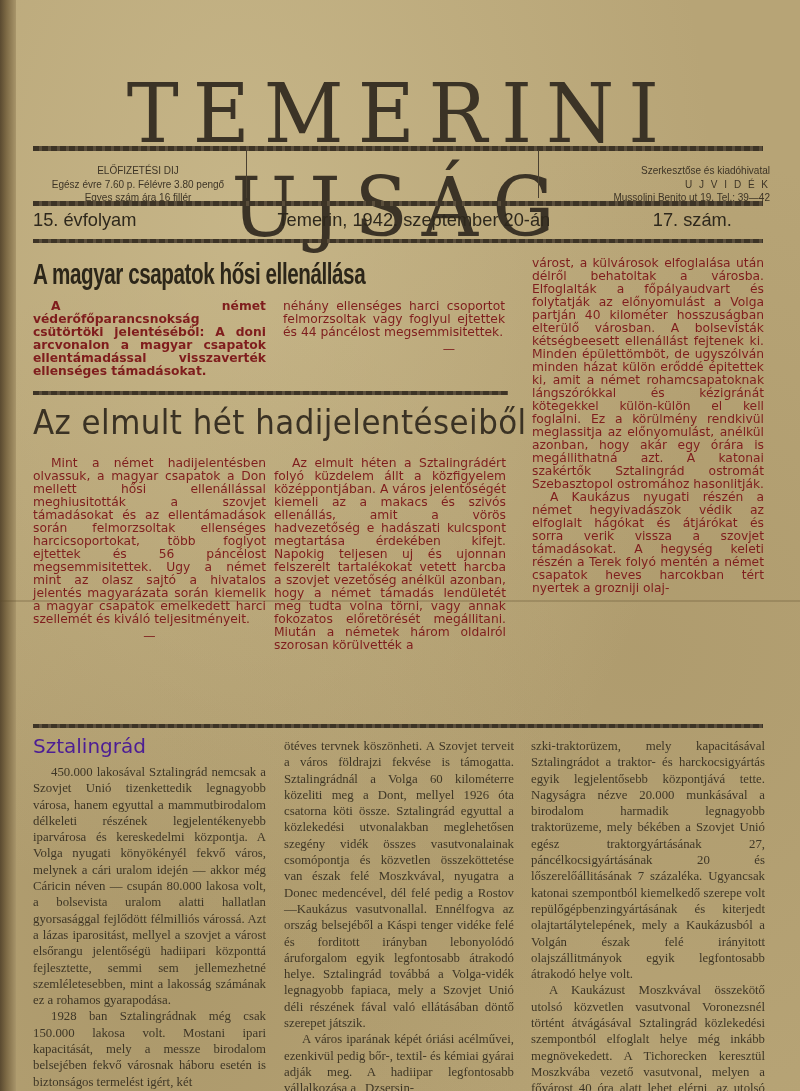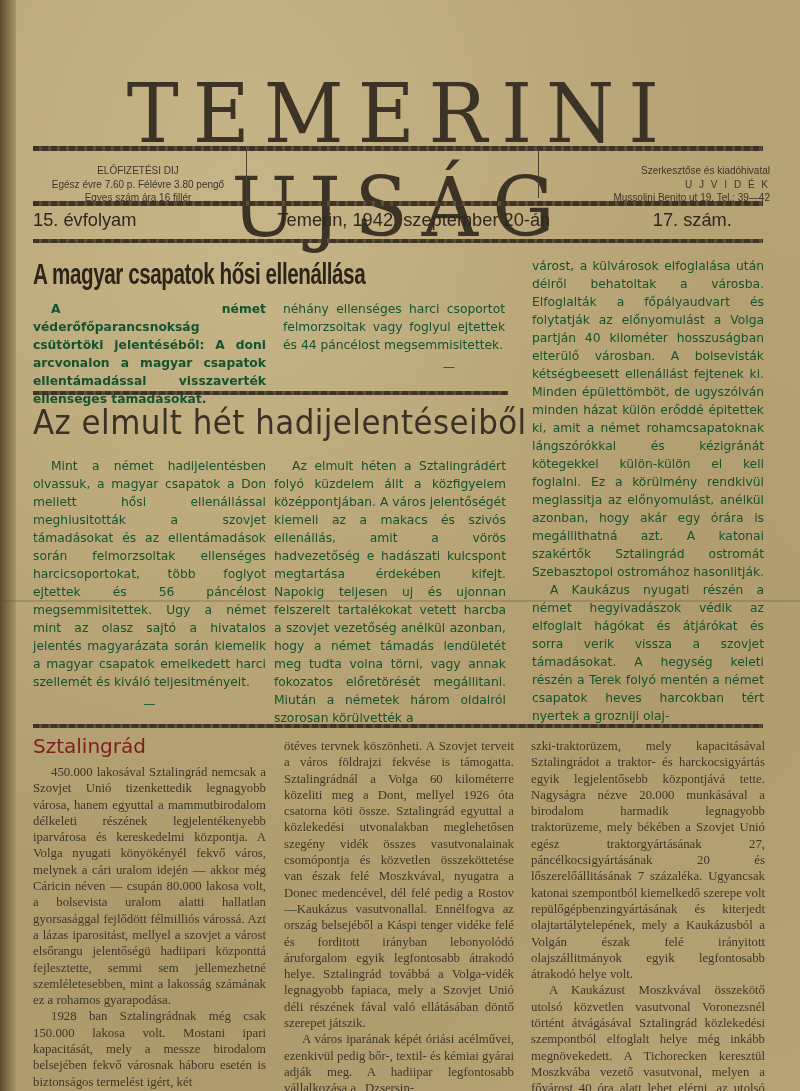--- a/index.html
+++ b/index.html
@@ -52,34 +52,34 @@
   }
   .headline1 {
     position: absolute; left: 33px; top: 257px; width: 340px;
     font-family: "Liberation Sans", sans-serif; font-weight: bold;
     font-size: 24px; color: #2c2619; letter-spacing: -0.5px;
     transform: scaleX(0.86) scaleY(1.22); transform-origin: left top;
     white-space: nowrap;
   }
   .col {
     position: absolute; font-family: "DejaVu Sans", sans-serif;
-    font-size: 12.3px; line-height: 18px; color: #14532d;
+    font-size: 12.3px; line-height: 13px; color: #7f1d1d;
     text-align: justify; hyphens: manual;
   }
   .col p { text-indent: 18px; }
   .col.serif { font-family: "Liberation Serif", serif; font-size: 12.8px; line-height: 16.3px; color: #3e3626; }
   .headline2 {
     position: absolute; left: 33px; top: 402px; width: 480px;
     font-family: "DejaVu Sans", sans-serif; font-size: 34px;
     color: #3a3224; white-space: nowrap; letter-spacing: 0.5px;
     transform: scaleX(0.91); transform-origin: left top;
   }
   .headline3 {
     position: absolute; left: 33px; top: 734px;
-    font-family: "DejaVu Sans", sans-serif; font-size: 20px; color: #7f1d1d;
+    font-family: "DejaVu Sans", sans-serif; font-size: 20px; color: #4c1d95;
   }
   .endmark { text-align: center; text-indent: 0 !important; margin-top: 4px; }
 </style>
 </head>
 <body>
 
 <div class="page-edge"></div>
 <div class="page-fold"></div>
 
 <div class="masthead">TEMERINI UJSÁG</div>

